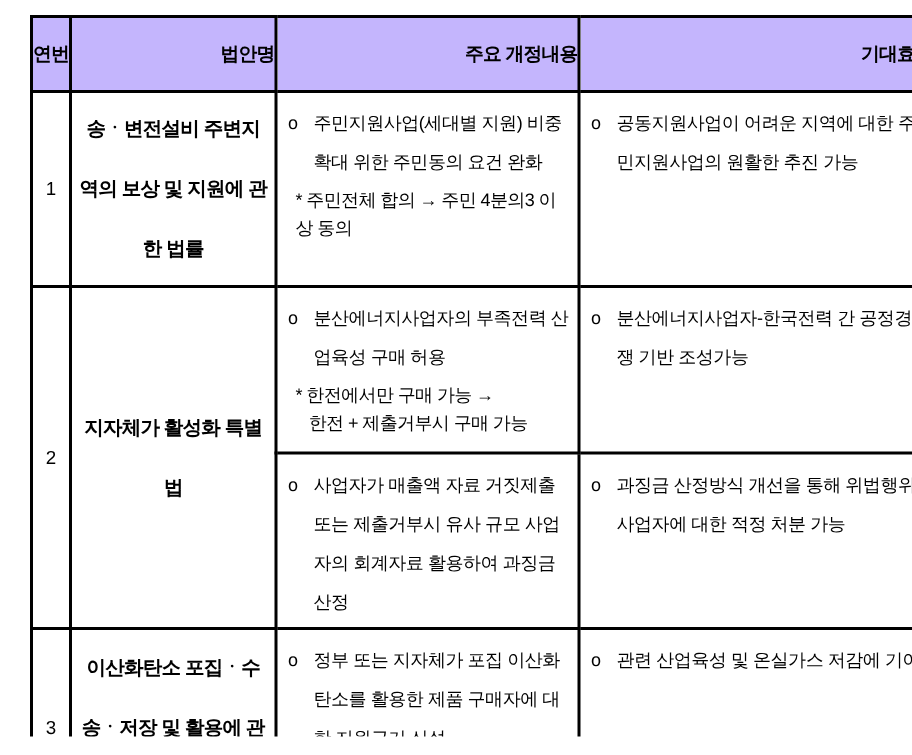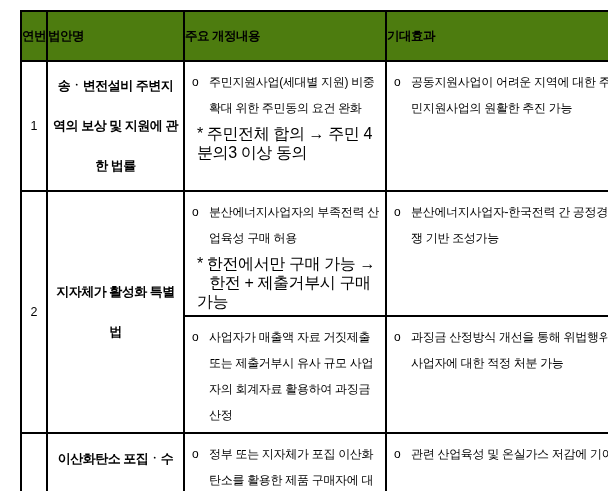--- a/index.html
+++ b/index.html
@@ -21,25 +21,25 @@
     table-layout:fixed;
     width:602px;
   }
   .law-table th,.law-table td{
     border:2px solid #000;
     padding:0;
     vertical-align:middle;
     overflow:hidden;
   }
   .law-table th{
-    background:#4d7c0f;
+    background:#c4b5fd;
     font-size:12.5px;
     font-weight:bold;
     height:48px;
-    text-align:left;
+    text-align:right;
     letter-spacing:-0.5px;
   }
   td.no-cell{
     text-align:center;
     font-size:12.5px;
   }
   td.name-cell{
     text-align:center;
     font-weight:bold;
     font-size:13px;
@@ -57,21 +57,21 @@
   .bullet-item{display:flex;}
   .bullet-marker{
     width:17px;flex:0 0 17px;
     text-align:left;padding-left:2px;
   }
   .bullet-text{
     flex:1;
     word-break:break-all;
   }
   .note{
-    font-size:16px;
+    font-size:12px;
     line-height:19px;
     letter-spacing:-0.4px;
     padding-left:7px;
     margin-top:3px;
     white-space:pre-wrap;
   }
   .r-head{height:48px;}
   .r1 td{height:117px;}
   .r2a td{height:98px;}
   .r2b td{height:76px;}

